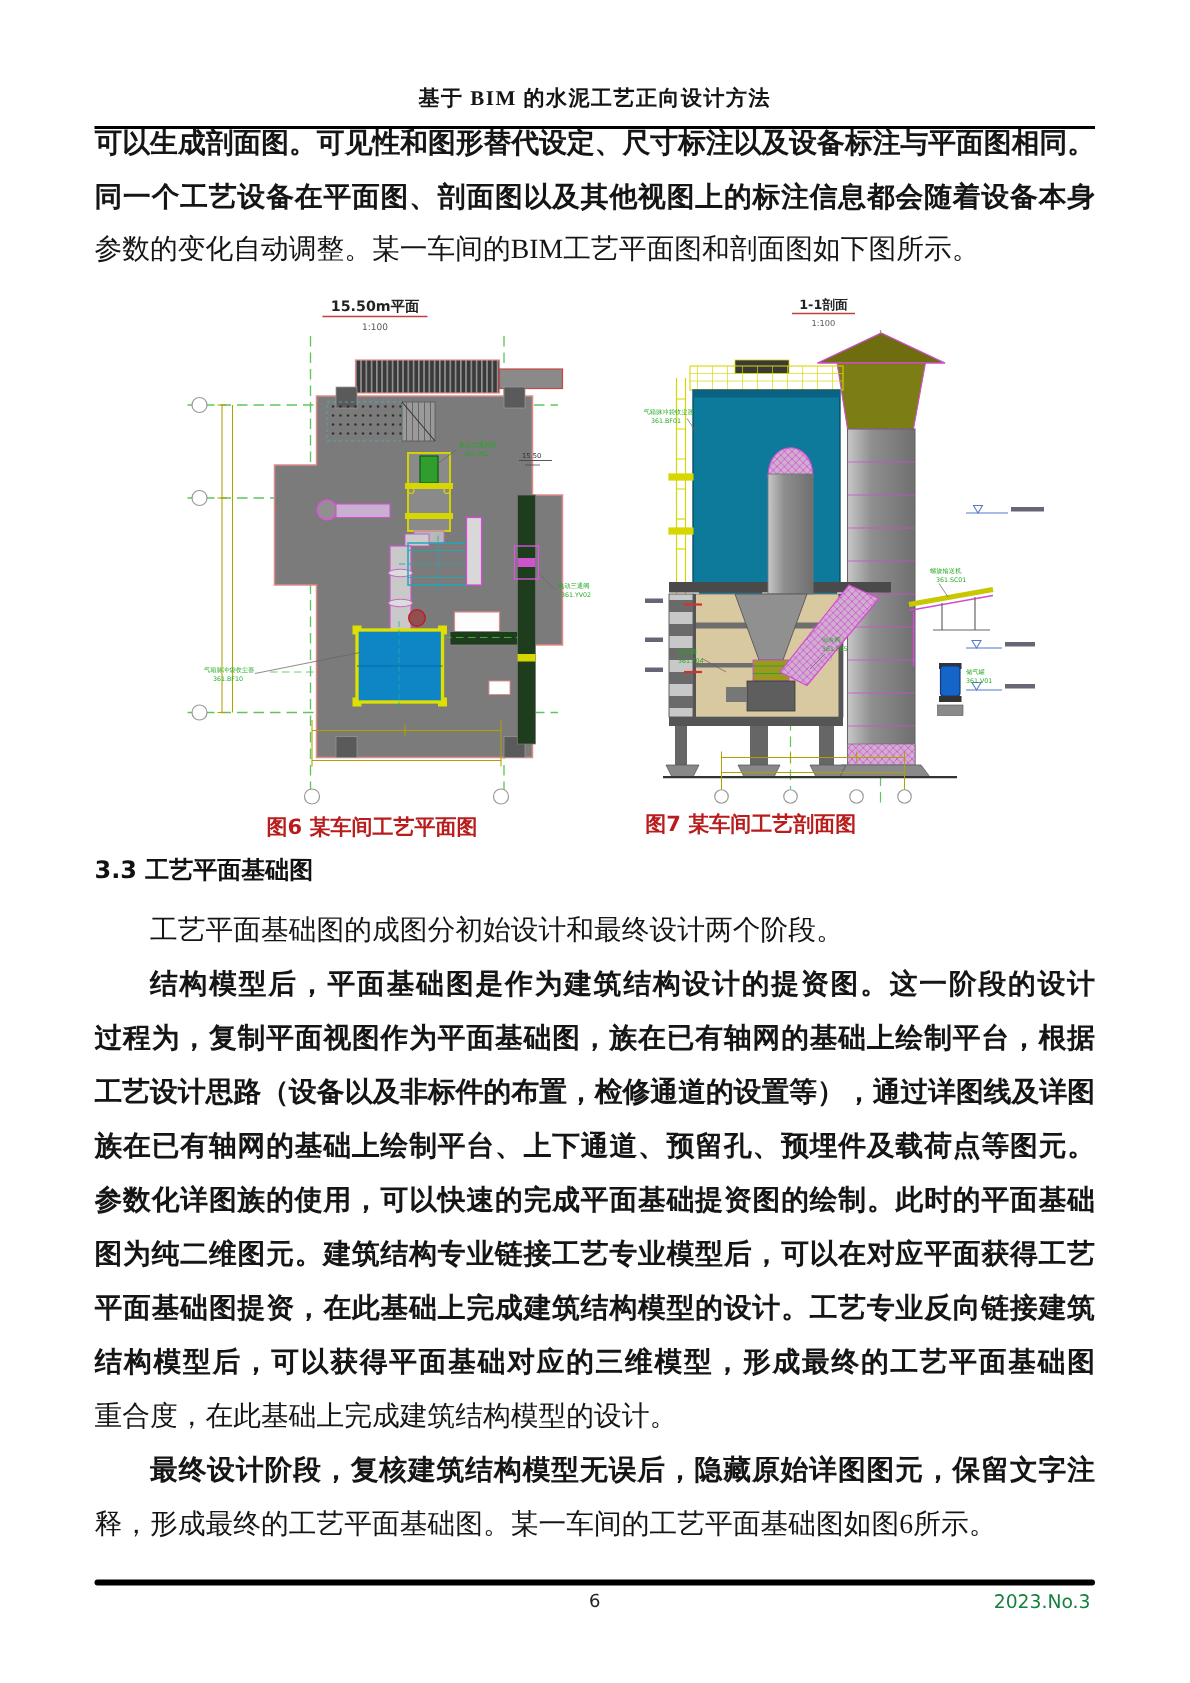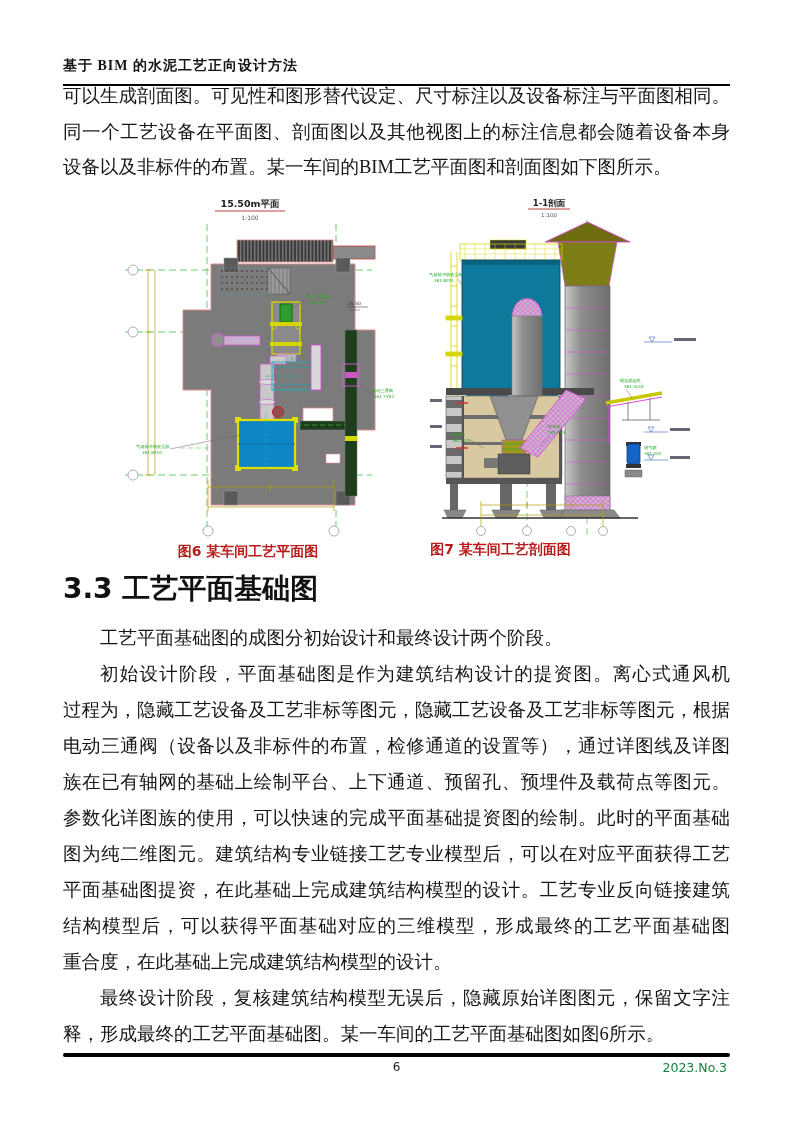--- a/index.html
+++ b/index.html
@@ -1,31 +1,31 @@
 <!DOCTYPE html>
 <html><head>
 <meta charset="utf-8">
 <style>
   html,body{margin:0;padding:0;background:#ffffff;}
   .page{position:relative;width:793px;height:1122px;background:#fff;overflow:hidden;
         font-family:"Liberation Serif","DejaVu Serif",serif;color:#151515;}
   
-  .hdr-title{position:absolute;top:57px;left:63px;width:667px;
+  .hdr-title{position:absolute;top:57px;left:63px;width:667px;text-align:center;
              font-size:14px;font-weight:600;letter-spacing:1px;}
   .hdr-rule{position:absolute;top:84px;left:63px;width:667px;height:2px;background:#000;}
   
   .textblock{position:absolute;left:63px;width:667px;font-size:18.5px;}
   .tb-intro{top:79px;line-height:35.5px;}
-  .tb-body{top:603px;line-height:36px;margin-top:17px;}
+  .tb-body{top:603px;line-height:36px;}
   .text-line{text-align:justify;text-align-last:left;white-space:nowrap;overflow:hidden;}
-  .text-line.stretch{text-align-last:justify;white-space:normal;height:36px;}
+  .text-line.stretch{text-align-last:justify;white-space:normal;height:36px;font-weight:bold;}
   .tb-intro .text-line.stretch{height:35.5px;}
   .text-line.indent{text-indent:37px;}
   .sec-heading{position:absolute;top:570px;left:63px;font-family:"DejaVu Sans","Liberation Sans",sans-serif;
-               font-size:28px;font-weight:bold;color:#111;}
+               font-size:16px;font-weight:bold;color:#111;}
   
   .fig{position:absolute;top:196px;}
   .fig6{left:120px;width:292px;height:346px;}
   .fig7{left:428px;width:307px;height:346px;}
   .caption{position:absolute;font-family:"DejaVu Sans","Liberation Sans",sans-serif;
            font-size:14px;font-weight:bold;text-align:center;color:#b91c1c;}
   .cap6{top:543px;left:120px;width:256px;}
   .cap7{top:541px;left:428px;width:145px;}
   
   .ftr-rule{position:absolute;top:1053px;left:63px;width:667px;height:4px;background:#000;border-radius:2px;}
@@ -39,21 +39,21 @@
 <body>
 
 <div class="page">
 
   <div class="hdr-title">基于 BIM 的水泥工艺正向设计方法</div>
   <div class="hdr-rule"></div>
 
   <div class="textblock tb-intro">
       <div class="text-line stretch">可以生成剖面图。可见性和图形替代设定、尺寸标注以及设备标注与平面图相同。</div>
       <div class="text-line stretch">同一个工艺设备在平面图、剖面图以及其他视图上的标注信息都会随着设备本身</div>
-      <div class="text-line">设备以及非标件的布置。某一车间的BIM工艺平面图和剖面图如下图所示。</div>
+      <div class="text-line">参数的变化自动调整。某一车间的BIM工艺平面图和剖面图如下图所示。</div>
     </div>
 
   <div class="fig fig6">
     <svg width="292" height="346" viewBox="0 0 292 346">
       <defs>
         <pattern id="hatchV" width="3.5" height="22" patternUnits="userSpaceOnUse">
           <rect width="3.5" height="22" fill="#3a3a3a"></rect>
             <line x1="1.7" y1="0" x2="1.7" y2="22" stroke="#9a9a9a" stroke-width="1"></line>
         </pattern>
         <pattern id="dots" width="5" height="6" patternUnits="userSpaceOnUse">
@@ -390,23 +390,23 @@
     </svg>
   </div>
 
   <div class="caption cap6">图6 某车间工艺平面图</div>
   <div class="caption cap7">图7 某车间工艺剖面图</div>
 
   <div class="sec-heading">3.3 工艺平面基础图</div>
 
   <div class="textblock tb-body">
       <div class="text-line indent">工艺平面基础图的成图分初始设计和最终设计两个阶段。</div>
-      <div class="text-line indent stretch">初始设计阶段，平面基础图是作为建筑结构设计的提资图。离心式通风机</div>
-      <div class="text-line stretch">过程为，隐藏工艺设备及工艺非标等图元，隐藏工艺设备及工艺非标等图元，根据</div>
-      <div class="text-line stretch">电动三通阀（设备以及非标件的布置，检修通道的设置等），通过详图线及详图</div>
+      <div class="text-line indent stretch">结构模型后，平面基础图是作为建筑结构设计的提资图。这一阶段的设计</div>
+      <div class="text-line stretch">过程为，复制平面视图作为平面基础图，族在已有轴网的基础上绘制平台，根据</div>
+      <div class="text-line stretch">工艺设计思路（设备以及非标件的布置，检修通道的设置等），通过详图线及详图</div>
       <div class="text-line stretch">族在已有轴网的基础上绘制平台、上下通道、预留孔、预埋件及载荷点等图元。</div>
       <div class="text-line stretch">参数化详图族的使用，可以快速的完成平面基础提资图的绘制。此时的平面基础</div>
       <div class="text-line stretch">图为纯二维图元。建筑结构专业链接工艺专业模型后，可以在对应平面获得工艺</div>
       <div class="text-line stretch">平面基础图提资，在此基础上完成建筑结构模型的设计。工艺专业反向链接建筑</div>
       <div class="text-line stretch">结构模型后，可以获得平面基础对应的三维模型，形成最终的工艺平面基础图</div>
       <div class="text-line">重合度，在此基础上完成建筑结构模型的设计。</div>
       <div class="text-line indent stretch">最终设计阶段，复核建筑结构模型无误后，隐藏原始详图图元，保留文字注</div>
       <div class="text-line">释，形成最终的工艺平面基础图。某一车间的工艺平面基础图如图6所示。</div>
     </div>
 

